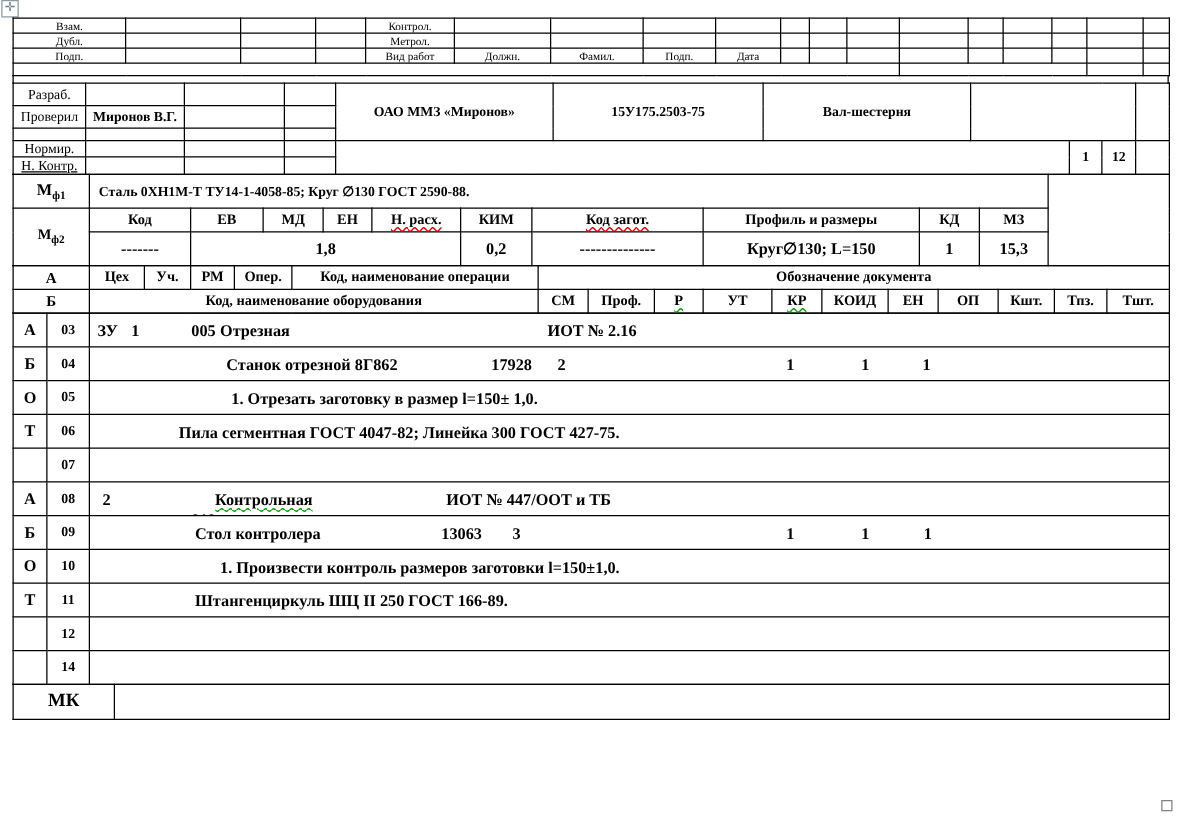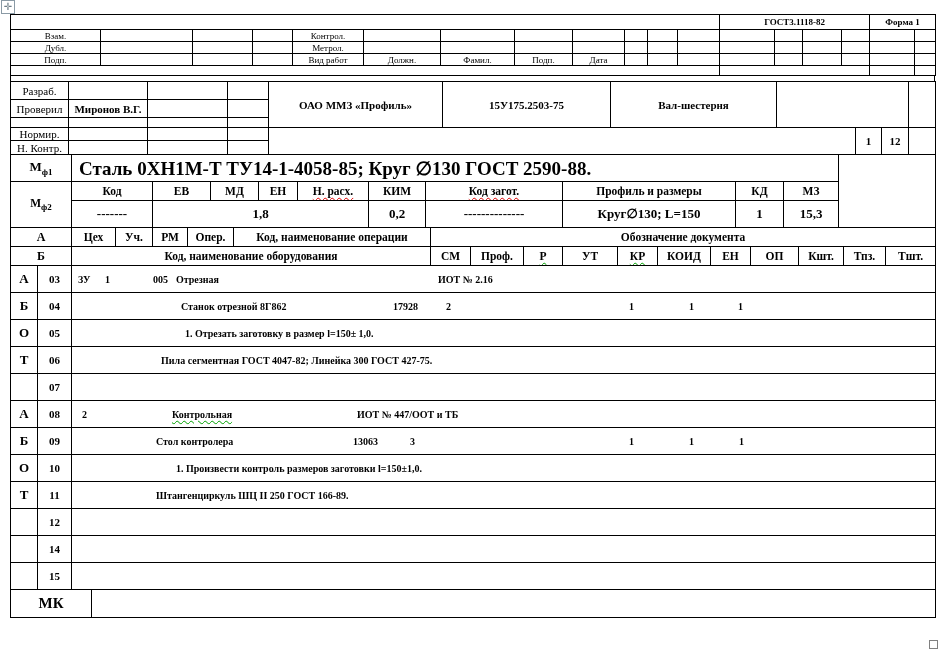--- a/index.html
+++ b/index.html
@@ -14,42 +14,42 @@
   .tt td{font-size:9px;line-height:10px;height:11px;}
   .tt tr.r1 td{height:14px;}
   .tt tr.r5 td{height:9px;}
   .gost{font-weight:bold;font-size:12.5px;line-height:13px;}
   .forma{font-weight:bold;font-size:12px;line-height:13px;}
   
   .gap{height:7px;border-left:1px solid #000;border-right:1px solid #000;margin-top:-1px;}
   
   .ap td{font-size:11px;line-height:12px;}
   .ap tr.a1 td{height:17px;} .ap tr.a2 td{height:17px;} .ap tr.a3 td{height:9px;}
-  .ap tr.a4 td{height:12px;} .ap tr.a5 td{height:13px;}
+  .ap tr.a4 td{height:12px;} .ap tr.a5 td{height:13px;text-decoration:underline;}
   .name{font-weight:bold;font-size:11px;}
   .org{font-weight:bold;font-size:15px;}
   .docnum{font-weight:bold;font-size:13.5px;}
   .part{font-weight:bold;font-size:13.5px;}
   .shnum{font-weight:bold;font-size:10.5px;}
   
   .mtl td{font-weight:bold;}
   .mtl tr.m1 td{height:26px;} .mtl tr.m2 td{height:18px;font-size:11.5px;} .mtl tr.m3 td{height:26px;font-size:13px;}
   .mlab{font-size:13px;}
   .mlab sub{font-size:9px;}
-  .spec{font-size:19px;text-align:left;padding-left:7px;}
+  .spec{font-size:11px;text-align:left;padding-left:7px;}
   
   .ab td{font-weight:bold;font-size:11.5px;height:18px;}
   .ab .ltr{font-size:12px;}
   
   .pr td{height:26px;}
   .pr .lt{font-weight:bold;font-size:13px;}
   .pr .nm{font-weight:bold;font-size:11px;margin-top:40px;}
   .pr .ct{text-align:left;}
   .rowc{position:relative;height:25px;}
-  .rowc .it{position:absolute;top:0;line-height:25px;font-weight:bold;font-size:10px;white-space:nowrap;}
+  .rowc .it{position:absolute;top:0;line-height:25px;font-weight:bold;font-size:13px;white-space:nowrap;}
   
   .mk td{height:27px;}
   .mklab{font-weight:bold;font-size:15px;}
   
   .sp-red{text-decoration-line:underline;text-decoration-style:wavy;text-decoration-color:#e00000;text-decoration-thickness:1px;text-underline-offset:2px;}
   .sp-green{text-decoration-line:underline;text-decoration-style:wavy;text-decoration-color:#00a000;text-decoration-thickness:1px;text-underline-offset:2px;}
   
   .move-handle{position:absolute;left:1px;top:0;width:12px;height:12px;border:1px solid #8a9aa5;
     color:#6b7b85;font-size:10px;line-height:12px;text-align:center;background:#fff;cursor:move;}
   .resize-handle{position:absolute;left:929px;top:640px;width:7px;height:7px;border:1px solid #808080;background:#fff;}
@@ -76,25 +76,20 @@
         <col style="width:30px">
         <col style="width:42px">
       <col style="width:55px">
         <col style="width:28px">
         <col style="width:39px">
         <col style="width:28px">
       <col style="width:45px">
         <col style="width:21px">
     </colgroup>
     <tbody>
-        <tr class="r1">
-      <td colspan="12"></td>
-      <td colspan="4" class="gost">ГОСТ3.1118-82</td>
-      <td colspan="2" class="forma">Форма 1</td>
-    </tr>
     <tr>
       <td><span class="sp-red">Взам.</span></td>
       <td></td>
           <td></td>
           <td></td>
       <td><span class="sp-red">Контрол.</span></td>
       <td></td>
           <td></td>
           <td></td>
           <td></td>
@@ -172,21 +167,21 @@
       <col style="width:26px">
         <col style="width:27px">
         <col style="width:27px">
     </colgroup>
     <tbody>
         <tr class="a1">
       <td>Разраб.</td>
       <td></td>
           <td></td>
           <td></td>
-      <td rowspan="3" class="org">ОАО ММЗ «Профиль»</td>
+      <td rowspan="3" class="org">ОАО ММЗ «Миронов»</td>
       <td rowspan="3" class="docnum">15У175.2503-75</td>
       <td rowspan="3" class="part">Вал-шестерня</td>
       <td rowspan="3" colspan="3"></td>
           <td rowspan="3"></td>
     </tr>
     <tr class="a2">
       <td>Проверил</td>
       <td class="name">Миронов В.Г.</td>
       <td></td>
           <td></td>
@@ -351,21 +346,21 @@
             <div class="rowc">
               <span class="it" style="left: 113px;">1.  Отрезать заготовку в размер l=150± 1,0.</span>
             </div>
           </td>
         </tr>
     <tr>
           <td class="lt">Т</td>
           <td class="nm">06</td>
           <td class="ct">
             <div class="rowc">
-              <span class="it" style="left: 89px;">Пила сегментная ГОСТ 4047-82; Линейка 300 ГОСТ 427-75.</span>
+              <span class="it" style="left: 71px;">Пила сегментная ГОСТ 4047-82; Линейка 300 ГОСТ 427-75.</span>
             </div>
           </td>
         </tr>
     <tr>
           <td class="lt"></td>
           <td class="nm">07</td>
           <td class="ct">
             <div class="rowc"></div>
           </td>
         </tr>
@@ -420,27 +415,20 @@
             <div class="rowc"></div>
           </td>
         </tr>
     <tr>
           <td class="lt"></td>
           <td class="nm">14</td>
           <td class="ct">
             <div class="rowc"></div>
           </td>
         </tr>
-    <tr>
-          <td class="lt"></td>
-          <td class="nm">15</td>
-          <td class="ct">
-            <div class="rowc"></div>
-          </td>
-        </tr>
   </tbody>
     </table>
 
   <table class="mk mt">
     <colgroup>
         <col style="width:81px">
         <col style="width:844px">
       </colgroup>
     <tbody>
         <tr>

